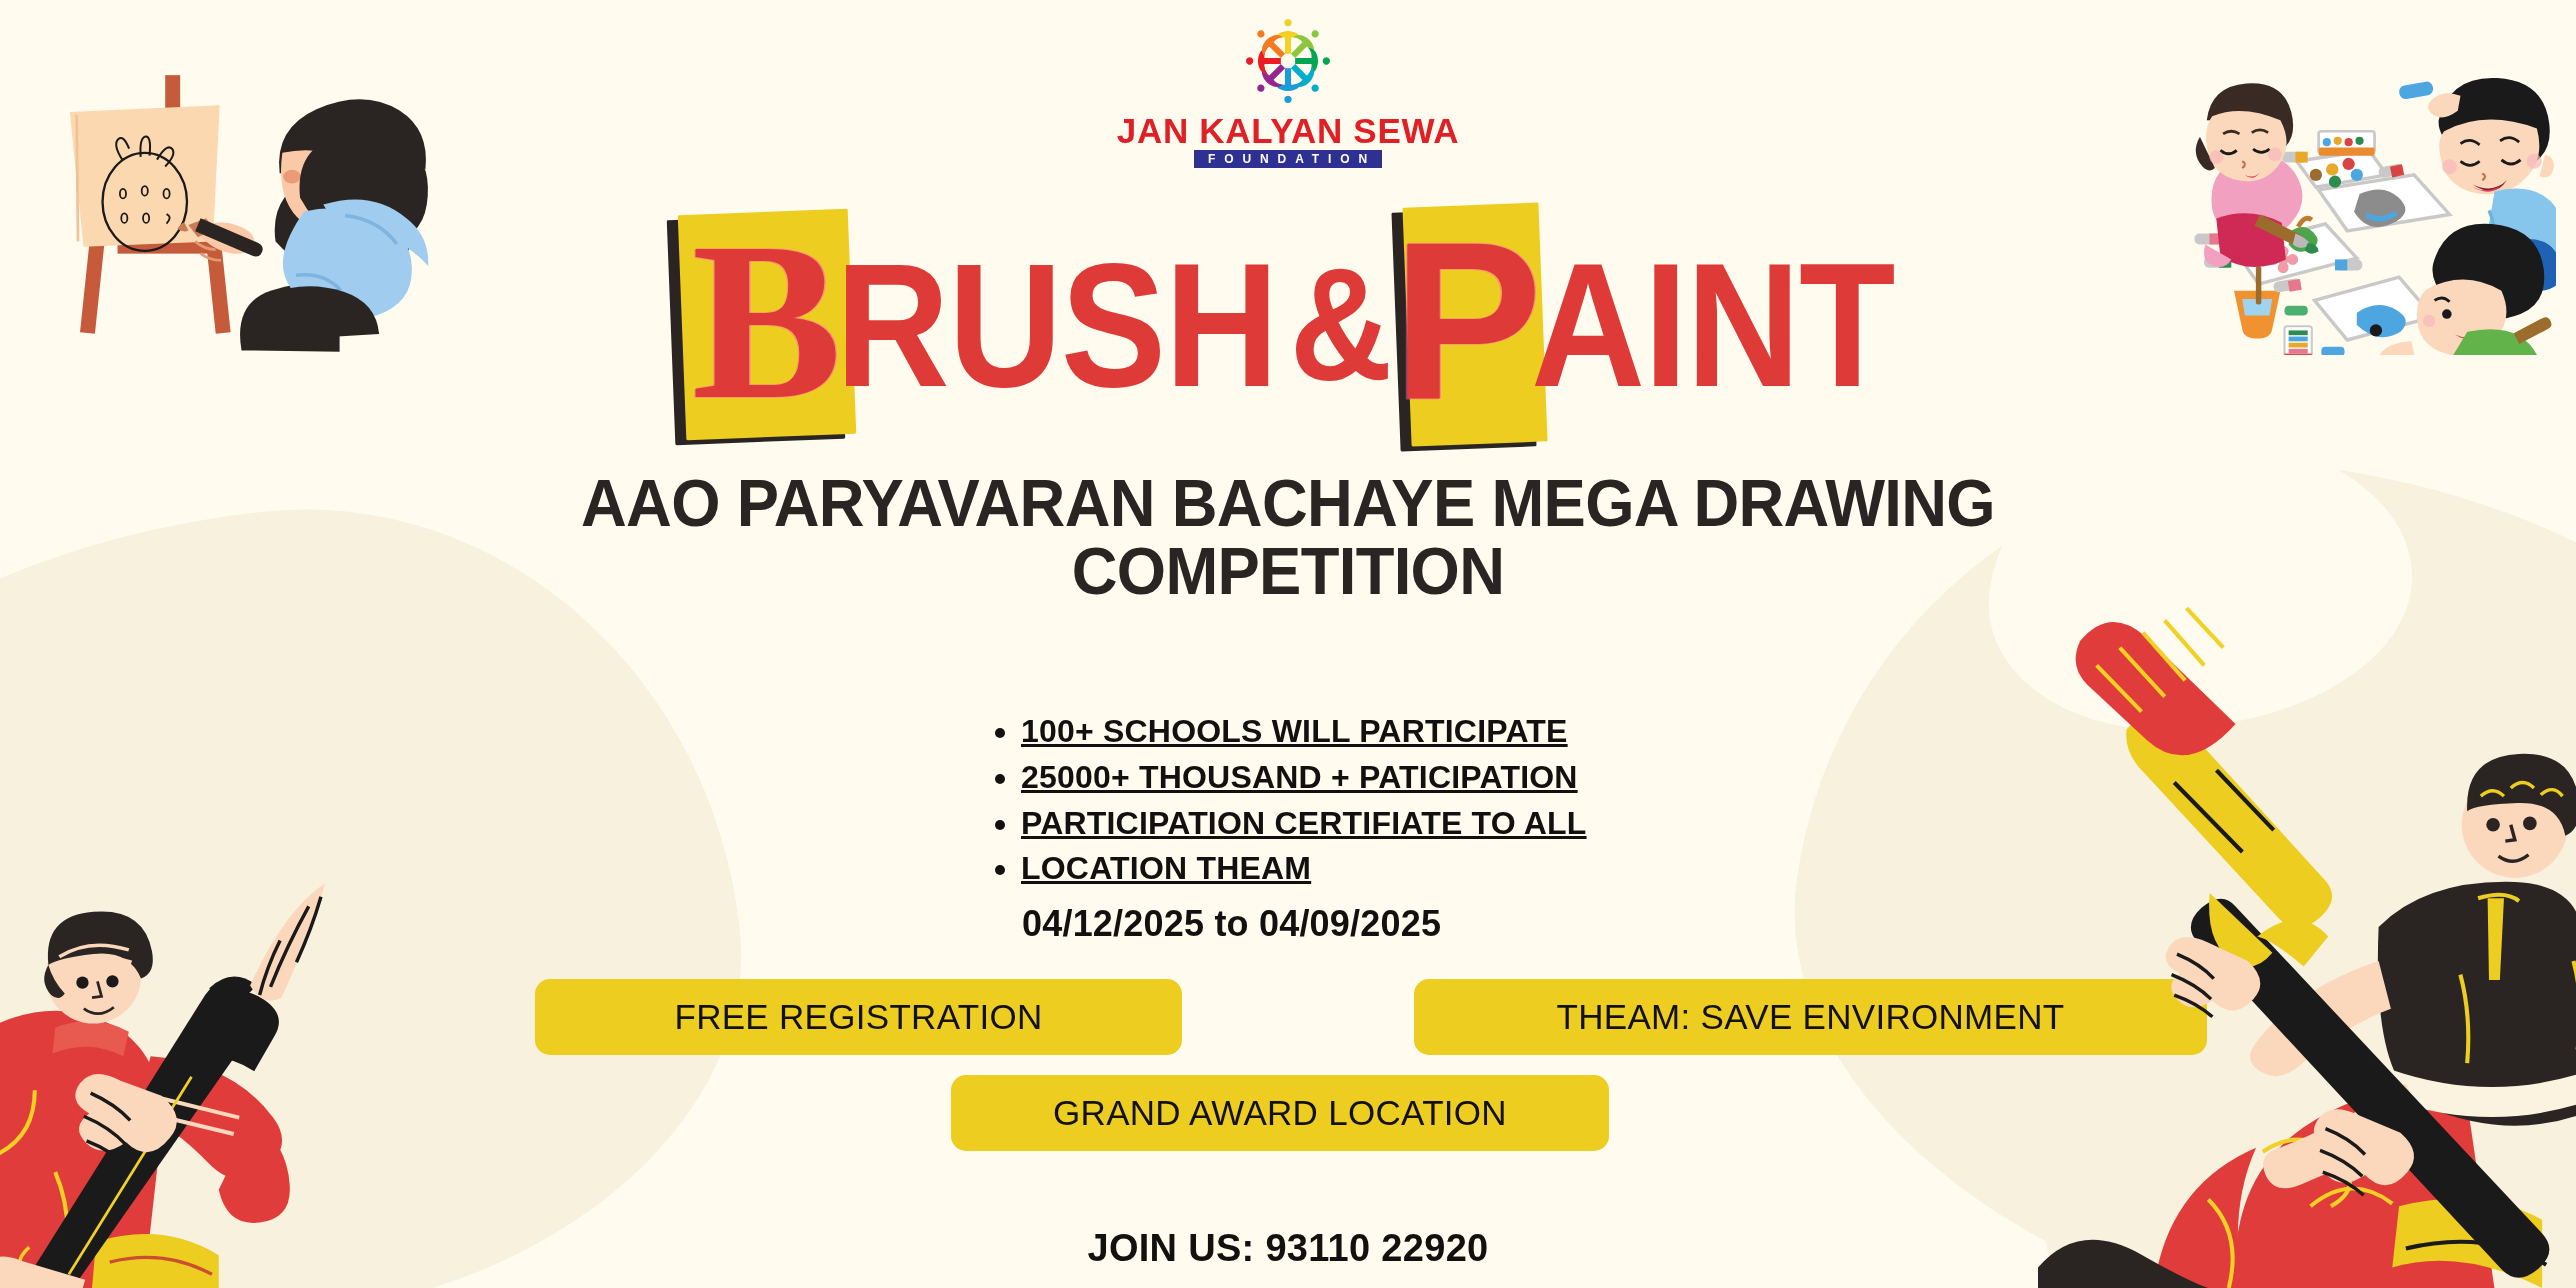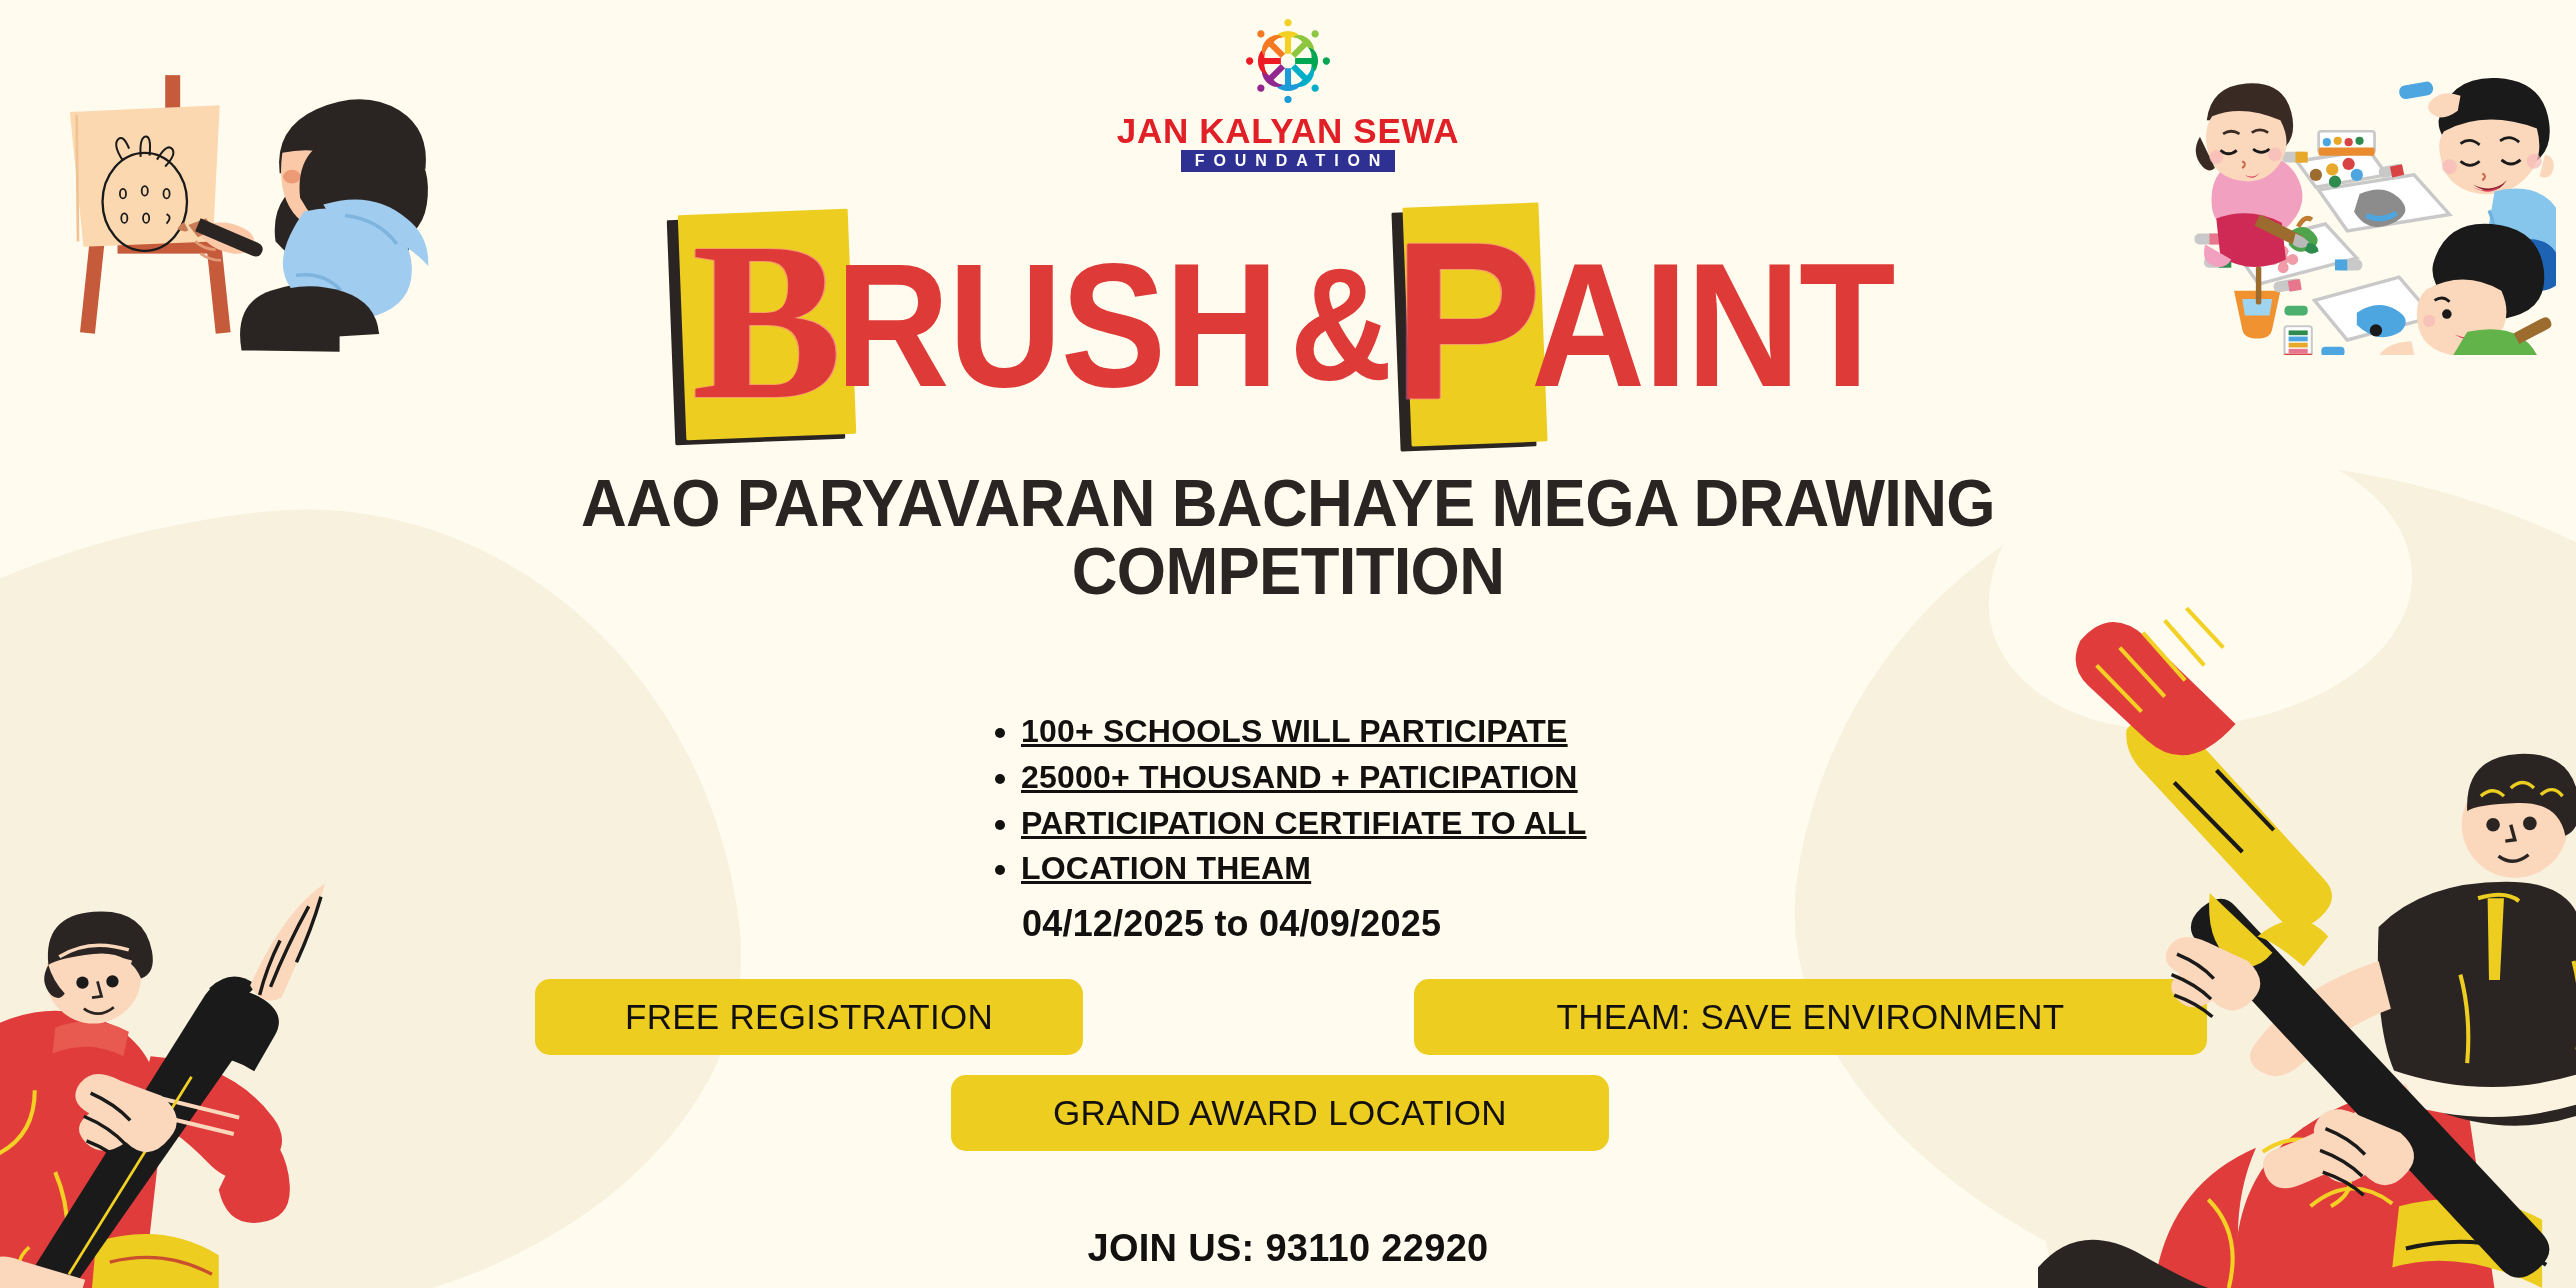--- a/index.html
+++ b/index.html
@@ -45,21 +45,21 @@
   }
   .logo-mark{width:102px;height:102px;position:relative;}
   .logo-mark svg{width:102px;height:102px;display:block;}
   .logo-name{
     color:#E01F26;font-weight:bold;font-size:35px;
     letter-spacing:0.7px;line-height:1;margin-top:1.4px;
     font-family:"Liberation Sans", sans-serif;
   }
   .logo-sub{
     background:#2E3192;color:#FFFFFF;font-weight:bold;
-    font-size:16px;letter-spacing:8.9px;padding:2.7px 5.5px 3.4px 13.6px;
+    font-size:12px;letter-spacing:8.9px;padding:2.7px 5.5px 3.4px 13.6px;
     margin-top:2px;line-height:1;
   }
 
   
   .title-row{
     position:absolute;left:0;right:0;top:198px;
     display:flex;align-items:center;justify-content:center;
     height:252px;
   }
   .cap-wrap{position:relative;display:inline-block;}
@@ -120,21 +120,21 @@
     position:absolute;left:1022px;top:903px;
     color:#13110F;font-weight:bold;font-size:36px;letter-spacing:0.2px;
   }
 
   
   .pill{
     position:absolute;background:#EDCD1F;border-radius:15px;
     display:flex;align-items:center;justify-content:center;
     color:#13110F;font-weight:normal;font-size:35px;letter-spacing:0.3px;
   }
-  .pill-free{left:535px;top:979px;width:548px;height:76px;}
+  .pill-free{left:535px;top:979px;width:647px;height:76px;}
   .pill-theme{left:1414px;top:979px;width:793px;height:76px;}
   .pill-award{left:951px;top:1075px;width:658px;height:76px;}
 
   
   .join{
     position:absolute;left:0;right:0;top:1227px;
     text-align:center;color:#13110F;font-weight:bold;
     font-size:38px;letter-spacing:0.3px;
   }
 

